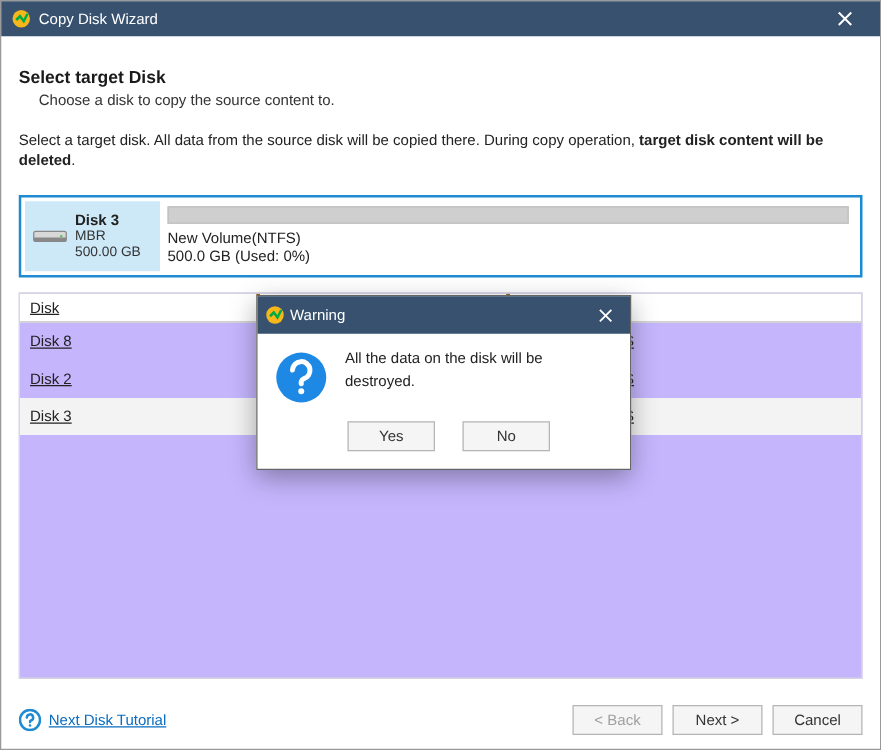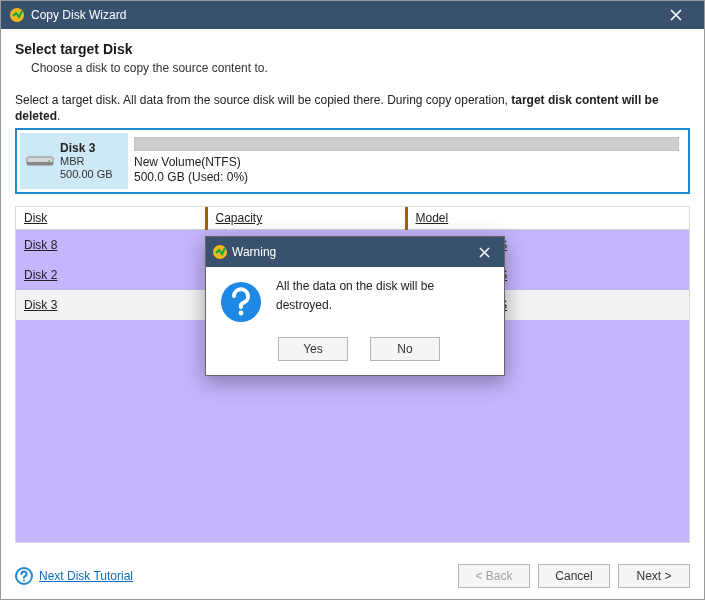--- a/index.html
+++ b/index.html
@@ -4,24 +4,24 @@
 <style>
   * { box-sizing: border-box; }
   html, body { margin: 0; padding: 0; font-family: "Segoe UI", Tahoma, sans-serif; font-size: 12px; color: #222; }
   .window { width: 705px; height: 600px; border: 1px solid #999; background: #fff; display: flex; flex-direction: column; }
   .titlebar { height: 28px; background: #37516f; color: #fff; display: flex; align-items: center; padding: 0 8px; }
   .titlebar .title-icon { width: 16px; height: 16px; margin-right: 6px; }
   .titlebar .title-text { font-size: 12px; flex: 0 0 auto; }
   .titlebar .spacer { flex: 1; }
   .titlebar .close-btn { width: 40px; height: 32px; display: flex; align-items: center; justify-content: center; cursor: pointer; }
 
-  .content { flex: 1; display: flex; flex-direction: column; padding: 12px 14px 10px 14px; overflow: hidden; }
+  .content { flex: 1; display: flex; flex-direction: column; padding: 24px 14px 10px 14px; overflow: hidden; }
   .heading { font-size: 14px; font-weight: bold; color: #1a1a1a; margin-bottom: 2px; }
   .subheading { font-size: 12px; color: #333; margin: 2px 0 18px 16px; }
-  .instruction { font-size: 12px; color: #222; margin-bottom: 4px; line-height: 1.3; }
+  .instruction { font-size: 12px; color: #222; margin-bottom: 20px; line-height: 1.3; }
   .instruction b { font-weight: bold; }
 
   .target-box { border: 2px solid #1f8ad1; background: #fff; padding: 3px; display: flex; min-height: 56px; }
   .target-left { width: 108px; background: #cde9f8; display: flex; align-items: center; padding: 6px 6px; }
   .disk-glyph { width: 28px; height: 18px; margin-right: 6px; flex: 0 0 auto; }
   .target-left .tinfo { display: flex; flex-direction: column; line-height: 1.2; }
   .target-left .tinfo .dname { font-weight: bold; font-size: 12px; }
   .target-left .tinfo .dsub { font-size: 11px; color: #333; }
   .target-right { flex: 1; padding: 4px 6px; display: flex; flex-direction: column; }
   .partbar { height: 14px; background: #cfcfcf; border: 1px solid #bfbfbf; margin-bottom: 4px; }
@@ -142,22 +142,22 @@
 
   <div class="footer">
     <svg class="help-icon" viewBox="0 0 18 18">
       <circle cx="9" cy="9" r="8" fill="none" stroke="#1f8ad1" stroke-width="2"></circle>
       <path d="M6.5 7 a2.5 2.5 0 1 1 3.2 2.4 c-.8.3-.7 1.3-.7 1.3" fill="none" stroke="#1f8ad1" stroke-width="2" stroke-linecap="round"></path>
       <circle cx="9" cy="13.4" r="1" fill="#1f8ad1"></circle>
     </svg>
     <a class="tutorial-link">Next Disk Tutorial</a>
     <div class="spacer"></div>
     <button class="btn" disabled="">&lt; Back</button>
+    <button class="btn">Next &gt;</button>
     <button class="btn">Cancel</button>
-    <button class="btn">Next &gt;</button>
   </div>
 
   <div class="overlay">
     <div class="dialog">
       <div class="dialog-titlebar">
         <svg class="dlg-title-icon" viewBox="0 0 16 16">
           <circle cx="8" cy="8" r="7" fill="#f5b719"></circle>
           <path d="M4 9 L7 6 L10 10 L13 4" stroke="#0a4" stroke-width="2" fill="none"></path>
         </svg>
         <div class="dtext">Warning</div>

